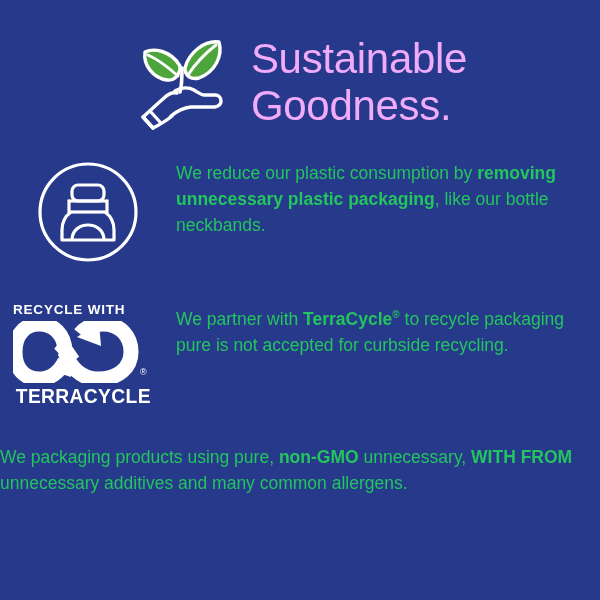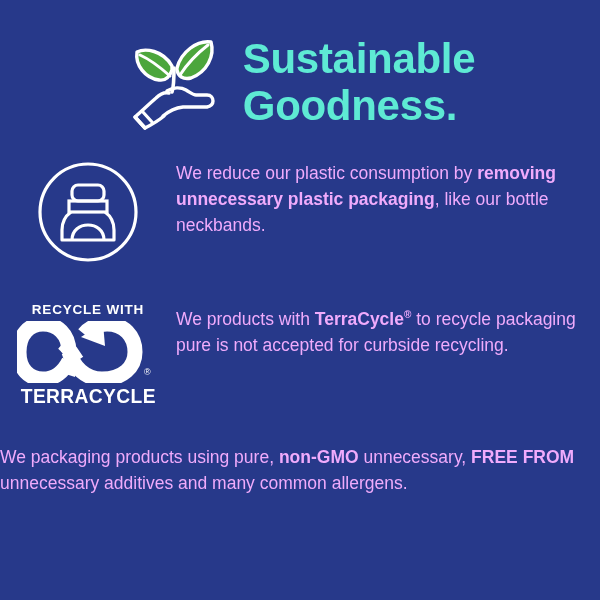--- a/index.html
+++ b/index.html
@@ -33,24 +33,24 @@
     justify-content: center;
   }
   .header-icon {
     width: 108px;
     height: 104px;
     flex: 0 0 auto;
     margin-right: 10px;
     margin-top: 4px;
   }
   .header-title {
-    color: #5eead4;
+    color: #f0abfc;
     font-size: 42px;
     line-height: 47px;
-    font-weight: 700;
+    font-weight: 400;
     letter-spacing: -0.3px;
     white-space: nowrap;
   }
   .header-title .line {
     display: block;
   }
 
   
   .rows {
     position: absolute;
@@ -71,21 +71,21 @@
     width: 176px;
     flex: 0 0 176px;
     display: flex;
     flex-direction: column;
     align-items: center;
     justify-content: flex-start;
   }
   .text-cell {
     flex: 1 1 auto;
     padding-right: 14px;
-    color: #f0abfc;
+    color: #22c55e;
     font-size: 17.5px;
     line-height: 26px;
     font-weight: 400;
   }
   .text-cell b {
     font-weight: 700;
   }
   .text-cell .sup {
     font-size: 10px;
     vertical-align: super;
@@ -96,21 +96,21 @@
   .circle-icon {
     width: 104px;
     height: 104px;
   }
 
   
   .tc-block {
     width: 150px;
     display: flex;
     flex-direction: column;
-    align-items: center;
+    align-items: flex-start;
   }
   .tc-top {
     color: #ffffff;
     font-size: 13.5px;
     font-weight: 700;
     letter-spacing: 0.8px;
     margin-bottom: 4px;
   }
   .tc-loop {
     width: 142px;
@@ -199,24 +199,24 @@
 
               <polygon points="64,16 86,2 88,25" fill="#ffffff"></polygon>
 
               <text x="127" y="54" fill="#ffffff" font-size="9" font-family="Liberation Sans, sans-serif">®</text>
             </svg>
           </div>
           <div class="tc-bottom">TERRACYCLE</div>
         </div>
       </div>
       <div class="text-cell">
-        <span>We products with </span><b>TerraCycle</b><b class="sup">®</b><span> to recycle packaging pure is not accepted for curbside recycling.</span>
+        <span>We partner with </span><b>TerraCycle</b><b class="sup">®</b><span> to recycle packaging pure is not accepted for curbside recycling.</span>
       </div>
     </div>
 
     <div class="row row-3">
       <div class="text-cell">
-        <span>We packaging products using pure, </span><b>non-GMO</b><span> unnecessary, </span><b>FREE FROM</b><span> unnecessary additives and many common allergens.</span>
+        <span>We packaging products using pure, </span><b>non-GMO</b><span> unnecessary, </span><b>WITH FROM</b><span> unnecessary additives and many common allergens.</span>
       </div>
     </div>
 
   </div>
 </div>
 
 </body></html>

